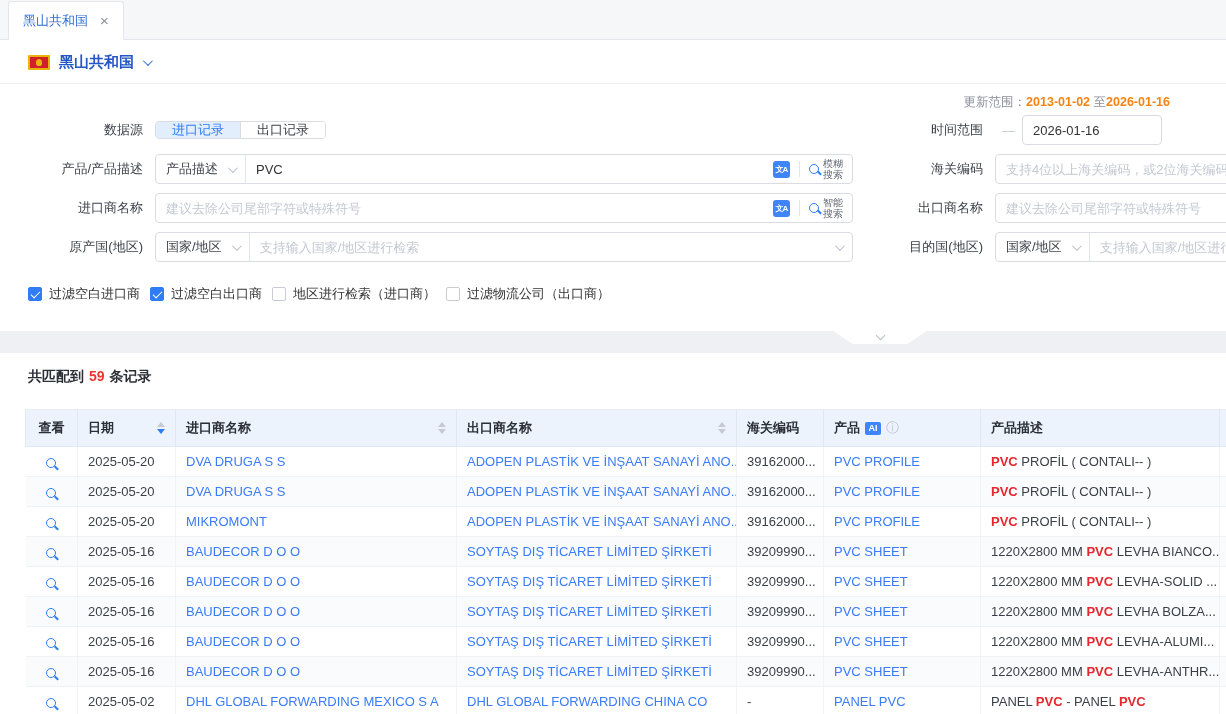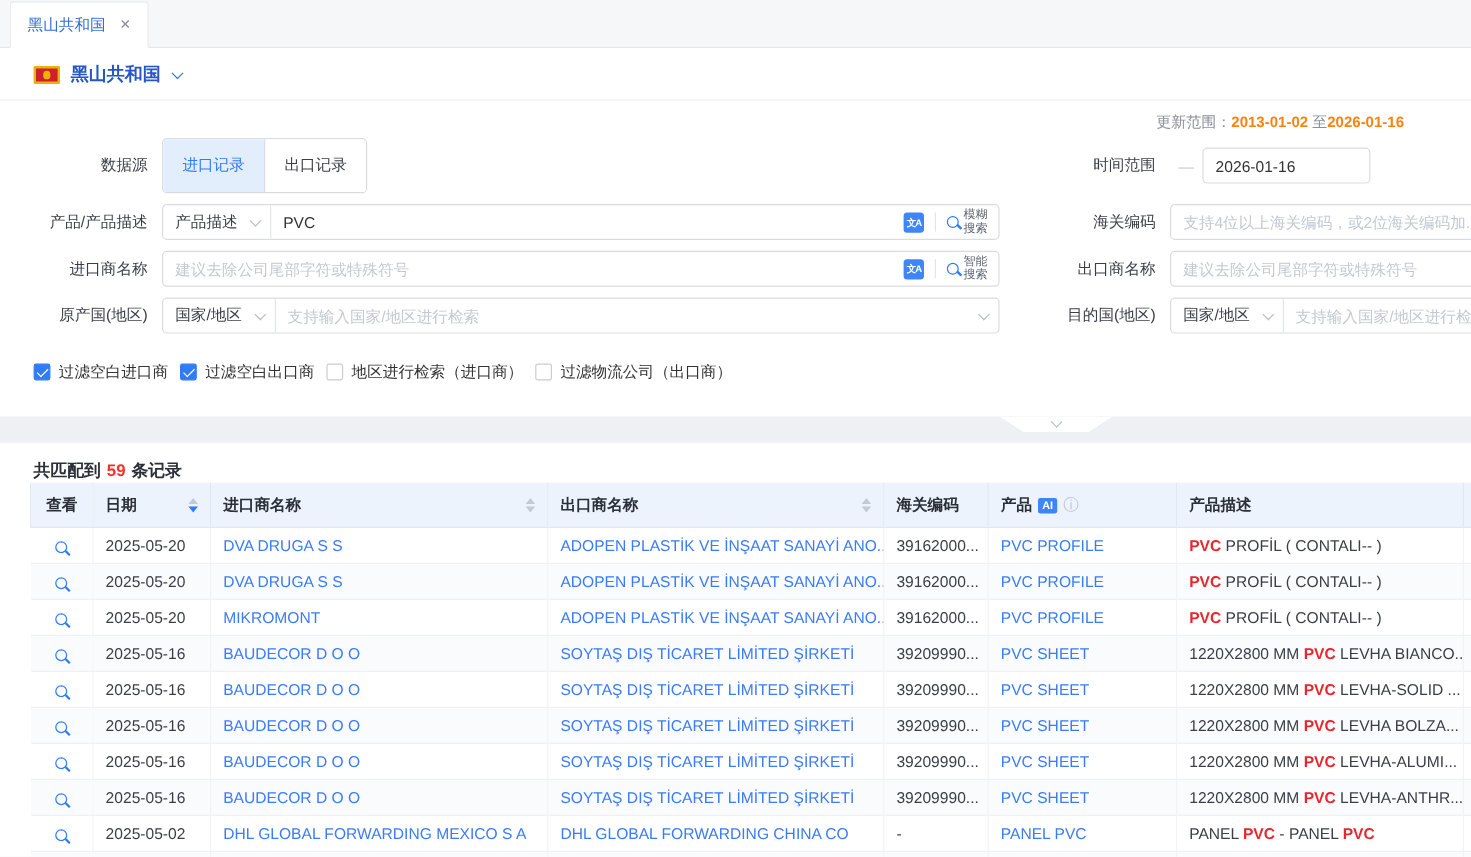--- a/index.html
+++ b/index.html
@@ -17,26 +17,26 @@
   .flag { width:22px; height:15px; background:#d0202e; border:2px solid #eab308; border-radius:1px; position:relative; }
   .flag::after { content:''; position:absolute; left:50%; top:50%; width:6px; height:7px; margin:-3.5px 0 0 -3px; background:#eab308; border-radius:50% 50% 40% 40%; }
   .country-name { color:#2457c5; font-weight:bold; font-size:15px; }
   .chev { width:7px; height:7px; border-right:1.6px solid #2f6fd8; border-bottom:1.6px solid #2f6fd8; transform:rotate(45deg) translateY(-2px); }
   .chev.gray { border-color:#b9bec8; }
 
   .update-range { text-align:right; padding:10px 56px 0 0; color:#8a8f99; font-size:12.5px; white-space:nowrap; }
   .update-range b { color:#f78312; font-weight:bold; margin:0 0; }
 
   .frow { display:flex; align-items:center; margin:9px 0; white-space:nowrap; }
-  .flabel { width:135px; flex:none; text-align:right; padding-right:12px; color:#3a3f47; }
+  .flabel { width:155px; flex:none; text-align:right; padding-right:12px; color:#3a3f47; }
   .lfield { width:698px; flex:none; display:flex; align-items:center; }
   .rlabel { width:104px; flex:none; text-align:right; padding-right:12px; color:#3a3f47; margin-left:38px; }
   .rfield { flex:none; display:flex; align-items:center; }
 
-  .seg-group { display:flex; border:1px solid #d9dce3; border-radius:4px; overflow:hidden; height:46px; }
+  .seg-group { display:flex; border:1px solid #d9dce3; border-radius:4px; overflow:hidden; height:18px;align-items:center; }
   .seg { padding:0 16px; display:flex; align-items:center; background:#fff; color:#3a3f47; cursor:pointer; }
   .seg + .seg { border-left:1px solid #d9dce3; }
   .seg.active { background:#e3eefc; color:#2f7cf6; }
 
   .ibox { border:1px solid #d9dce3; border-radius:4px; height:30px; display:flex; align-items:center; background:#fff; }
   .ibox input { border:none; outline:none; flex:1; height:100%; padding:0 10px; font-size:13px; font-family:inherit; color:#333; background:transparent; min-width:0; }
   .ibox input::placeholder { color:#c3c8d1; }
   .sel { display:flex; align-items:center; gap:10px; padding:0 10px; border-right:1px solid #e2e5ea; height:100%; cursor:pointer; color:#3a3f47; flex:none; }
   .grp-full { width:698px; }
   .trans-icon { width:17px; height:17px; flex:none; background:#3e86f7; border-radius:3px; color:#fff; font-size:8px; font-weight:bold; display:flex; align-items:center; justify-content:center; letter-spacing:-1px; cursor:pointer; }
@@ -56,21 +56,21 @@
   .cb.on { background:#2f7cf6; border-color:#2f7cf6; }
   .cb.on::after { content:''; position:absolute; left:4px; top:1px; width:4px; height:8px; border-right:1.6px solid #fff; border-bottom:1.6px solid #fff; transform:rotate(45deg); }
 
   .collapse-handle { position:absolute; bottom:-13px; left:833px; width:94px; height:13px; background:#fff; clip-path:polygon(0 0,100% 0,79% 100%,21% 100%); display:flex; align-items:flex-start; justify-content:center; cursor:pointer; }
   .collapse-handle .chev { transform:rotate(45deg); margin-top:1px; }
 
   .gap { height:22px; background:#eef0f4; }
 
   
   .results-panel { background:#fff; height:384px; }
-  .summary { font-weight:bold; font-size:14px; color:#2b2f36; padding:15px 0 0 28px; }
+  .summary { font-weight:bold; font-size:14px; color:#2b2f36; padding:15px 0 23px 28px; }
   .summary b { color:#f0342c; margin:0 5px; }
 
   .tbl-wrap { margin-left:25px; overflow:hidden; }
   table { border-collapse:collapse; table-layout:fixed; width:1234px; }
   thead th { background:#ecf3fd; height:37px; font-size:13px; font-weight:bold; color:#2b2f36; text-align:left; padding:0 10px; border:1px solid #e2e8f2; border-top:1px solid #e8edf5; white-space:nowrap; overflow:hidden; }
   thead th .hcell { display:flex; align-items:center; }
   .sorters { display:inline-flex; flex-direction:column; gap:2px; margin-left:auto; cursor:pointer; padding-left:8px; }
   .tri { width:0; height:0; border-left:4px solid transparent; border-right:4px solid transparent; }
   .tri.up { border-bottom:5px solid #c4c9d2; }
   .tri.down { border-top:5px solid #c4c9d2; }

